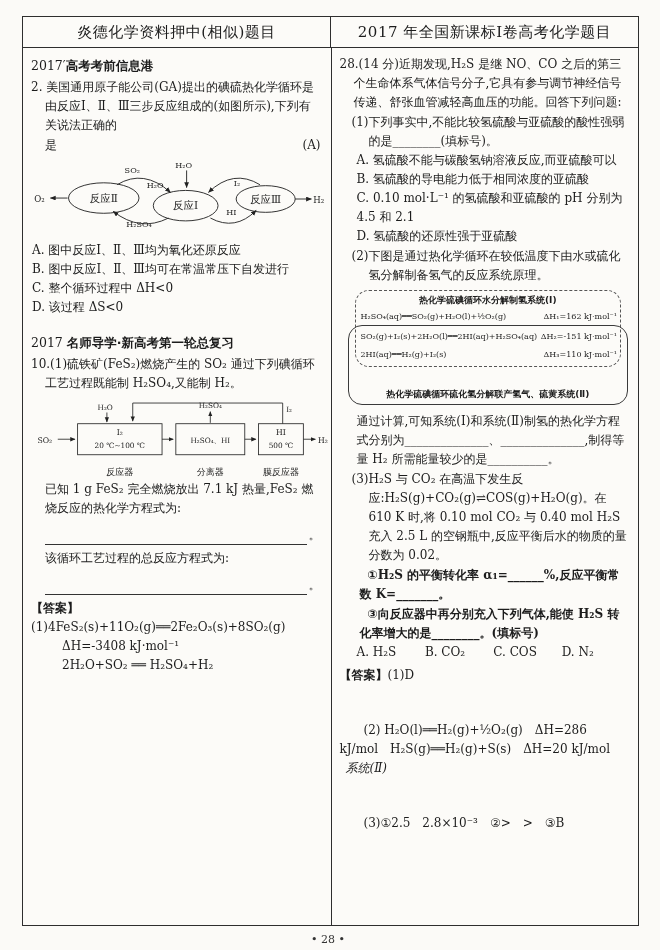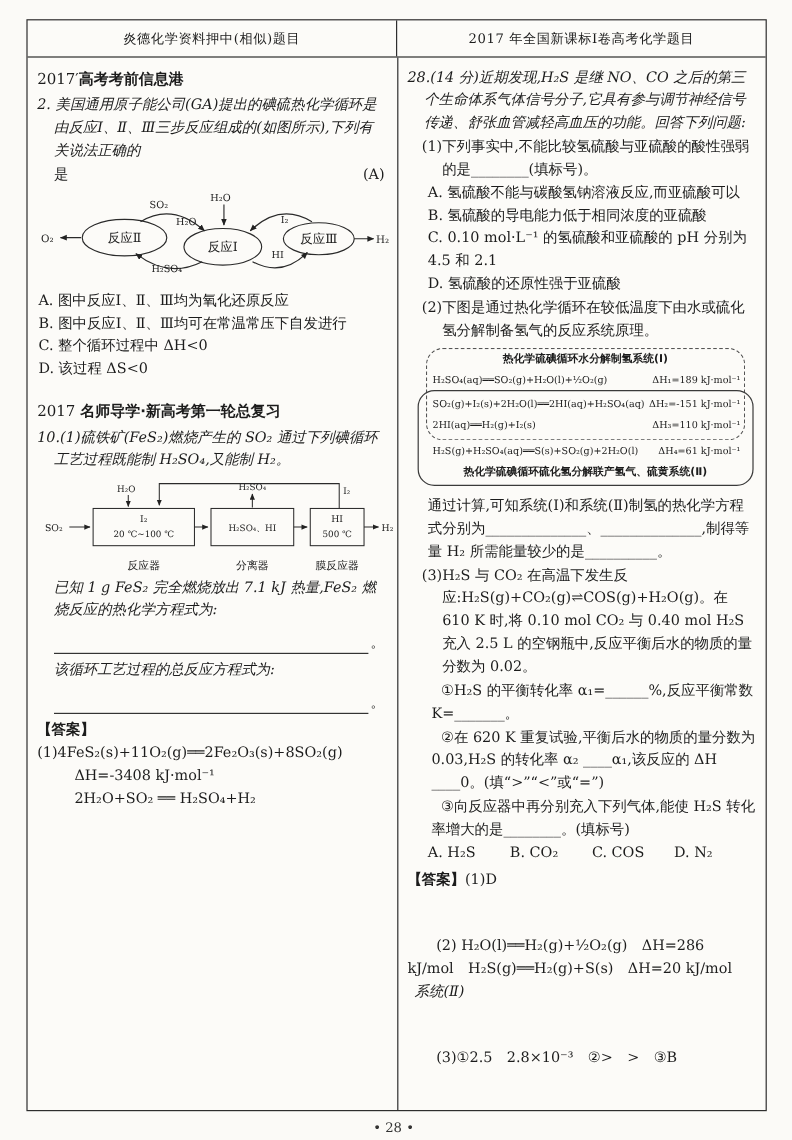--- a/index.html
+++ b/index.html
@@ -7,34 +7,34 @@
     width:660px;height:950px;position:relative;
     background:#fbfaf7;color:#1c1c1c;
     font-family:"DejaVu Serif","DejaVu Sans","Liberation Serif",serif;
     font-size:12px;line-height:19px;
     -webkit-font-smoothing:antialiased;
   }
   .sheet{position:absolute;left:22px;top:16px;width:617px;height:910px;
     border:1.5px solid #2e2e2e;background:#fcfbf8;box-sizing:border-box;}
   .hdr{display:flex;height:30px;border-bottom:1.5px solid #2e2e2e;}
   .hdr-cell{flex:1;display:flex;align-items:center;justify-content:center;
-    font-size:11px;letter-spacing:.5px;}
+    font-size:15px;letter-spacing:.5px;}
   .hdr-cell.l{border-right:1.5px solid #2e2e2e;}
   .cols{display:flex;height:877px;}
   .col{width:50%;box-sizing:border-box;padding:6px 8px 0 8px;overflow:hidden;}
   .col.r{border-left:1.5px solid #2e2e2e;}
   .sec-title{margin:2px 0 3px 0;font-size:12.5px;}
   .sec-title .yr{font-weight:normal;}
   .sec-title .nm{font-weight:bold;font-family:"DejaVu Sans","Liberation Sans",sans-serif;}
-  .q{padding-left:14px;text-indent:-14px;margin:1px 0;font-style:italic;}
+  .q{padding-left:14px;text-indent:-14px;margin:1px 0;}
   .stem-line{display:flex;justify-content:space-between;padding:0 2px 0 14px;}
   .opt{margin:0 0 0 1px;}
   .part{margin-left:12px;padding-left:17px;text-indent:-17px;margin-top:1px;}
   .opt-r{margin-left:17px;}
-  .sub{margin-left:20px;text-indent:8px;margin-top:1px;}
+  .sub{margin-left:20px;text-indent:8px;margin-top:1px;font-weight:bold;}
   .opt-grid{display:grid;grid-template-columns:1fr 1fr 1fr 1fr;margin-left:17px;}
   .ans{margin-top:4px;}
   .ans-label{font-weight:bold;font-family:Liberation Serif, serif;}
   .ans-cont{margin-left:31px;}
   .ans-ind{margin-left:24px;margin-top:36px;}
   .ans-kai{font-style:italic;margin-left:6px;}
   .blankline{display:flex;align-items:flex-end;margin:8px 2px 4px 14px;}
   .blankline .rule{flex:1;border-bottom:1px solid #333;height:14px;}
   .blankline .dot{margin-left:2px;}
   .fig{margin:4px 0 2px 0;text-align:center;}
@@ -193,42 +193,37 @@
       <div class="opt-r">D. 氢硫酸的还原性强于亚硫酸</div>
 
       <div class="part">(2)下图是通过热化学循环在较低温度下由水或硫化氢分解制备氢气的反应系统原理。</div>
 
       <div class="thermo">
         <div class="tb-dashed"></div>
         <div class="tb-solid"></div>
         <div class="tb-title tb-t1">热化学硫碘循环水分解制氢系统(Ⅰ)</div>
         <div class="tb-row tb-e1">
           <span>H₂SO₄(aq)══SO₂(g)+H₂O(l)+½O₂(g)</span>
-          <span>ΔH₁=189 kJ·mol⁻¹</span>
+          <span>ΔH₁=162 kJ·mol⁻¹</span>
         </div>
         <div class="tb-row tb-e2">
           <span>SO₂(g)+I₂(s)+2H₂O(l)══2HI(aq)+H₂SO₄(aq)</span>
           <span>ΔH₂=-151 kJ·mol⁻¹</span>
         </div>
         <div class="tb-row tb-e3">
           <span>2HI(aq)══H₂(g)+I₂(s)</span>
           <span>ΔH₃=110 kJ·mol⁻¹</span>
         </div>
-        <div class="tb-row tb-e4">
-          <span>H₂S(g)+H₂SO₄(aq)══S(s)+SO₂(g)+2H₂O(l)</span>
-          <span>ΔH₄=61 kJ·mol⁻¹</span>
-        </div>
         <div class="tb-title tb-t2">热化学硫碘循环硫化氢分解联产氢气、硫黄系统(Ⅱ)</div>
       </div>
 
       <div class="opt-r">通过计算,可知系统(Ⅰ)和系统(Ⅱ)制氢的热化学方程式分别为______________、______________,制得等量 H₂ 所需能量较少的是__________。</div>
 
       <div class="part">(3)H₂S 与 CO₂ 在高温下发生反应:H₂S(g)+CO₂(g)⇌COS(g)+H₂O(g)。在 610 K 时,将 0.10 mol CO₂ 与 0.40 mol H₂S 充入 2.5 L 的空钢瓶中,反应平衡后水的物质的量分数为 0.02。</div>
       <div class="sub">①H₂S 的平衡转化率 α₁=______%,反应平衡常数 K=_______。</div>
-      <div class="sub">②在 620 K 重复试验,平衡后水的物质的量分数为 0.03,H₂S 的转化率 α₂ ____α₁,该反应的 ΔH ____0。(填“&gt;”“&lt;”或“=”)</div>
       <div class="sub">③向反应器中再分别充入下列气体,能使 H₂S 转化率增大的是________。(填标号)</div>
       <div class="opt-grid">
         <span>A. H₂S</span>
         <span>B. CO₂</span>
         <span>C. COS</span>
         <span>D. N₂</span>
       </div>
 
       <div class="ans">
         <div>

